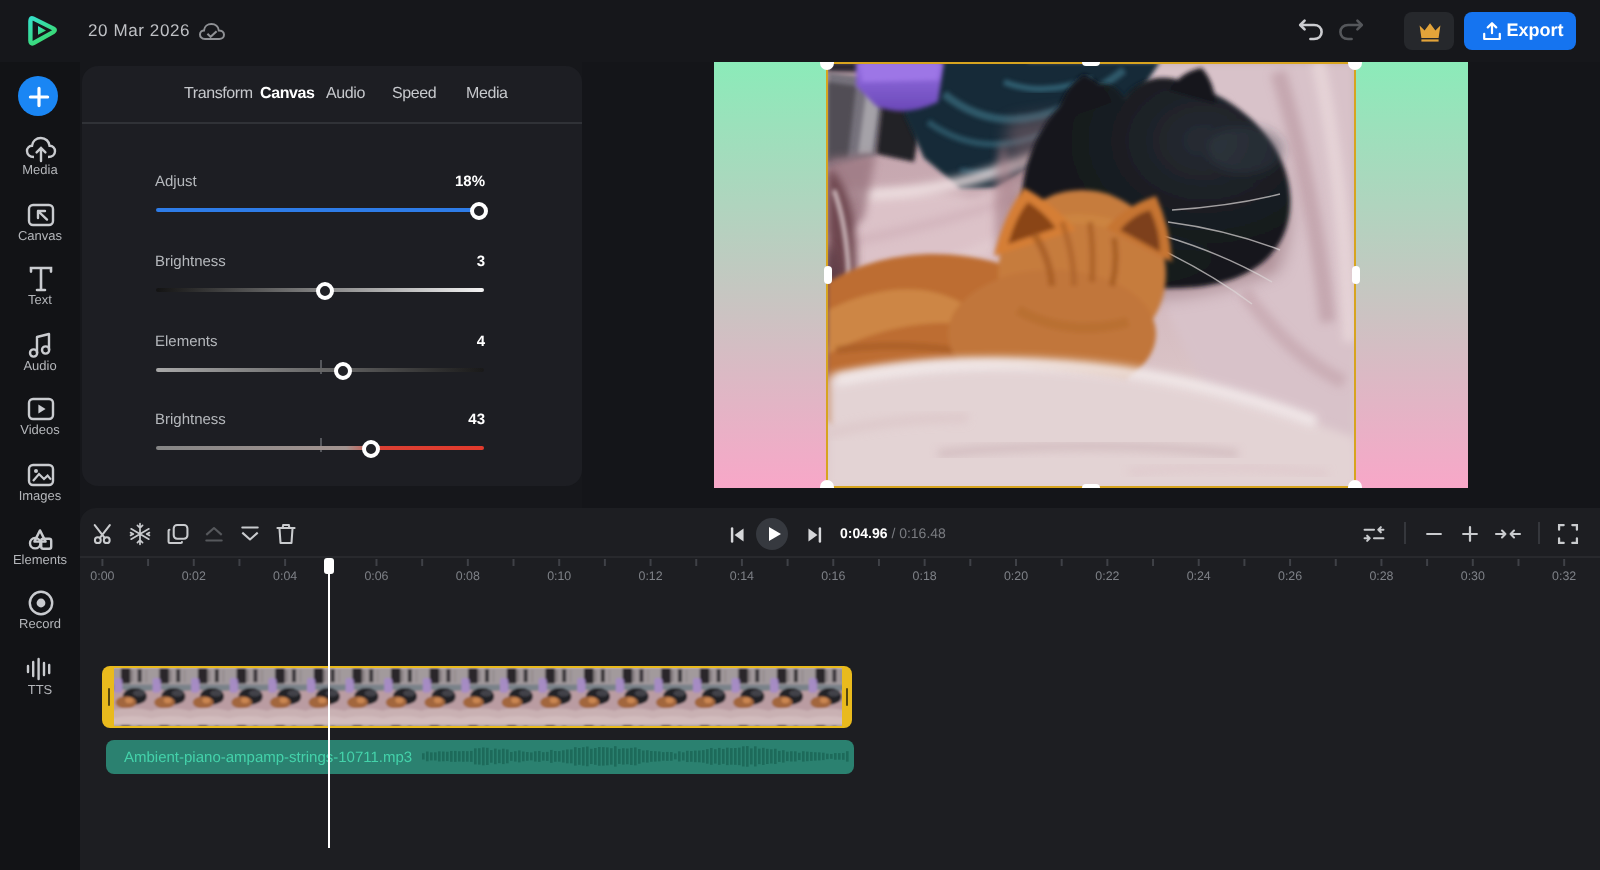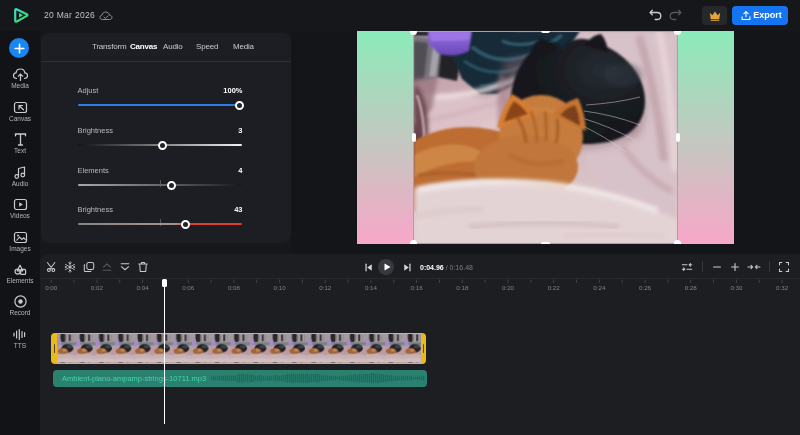--- a/index.html
+++ b/index.html
@@ -175,21 +175,21 @@
   <div id="panel">
     <div id="tabs">
       <span class="tab" style="left:51px">Transform</span>
       <span class="tab active" style="left:89px">Canvas</span>
       <span class="tab" style="left:122px">Audio</span>
       <span class="tab" style="left:155px">Speed</span>
       <span class="tab" style="left:192px">Media</span>
     </div>
     <div class="srow" style="top:52px">
       <span class="slabel">Adjust</span>
-        <span class="sval">100%</span>
+        <span class="sval">18%</span>
       <div class="track" style="background:#2e7ce8"></div>
       <div class="knob" style="left:157px"></div>
     </div>
     <div class="srow" style="top:92px">
       <span class="slabel">Brightness</span>
         <span class="sval">3</span>
       <div class="track" style="background:linear-gradient(90deg,#131313,#f2f2f2)"></div>
       <div class="knob" style="left:80.7px"></div>
     </div>
     <div class="srow" style="top:132px">

